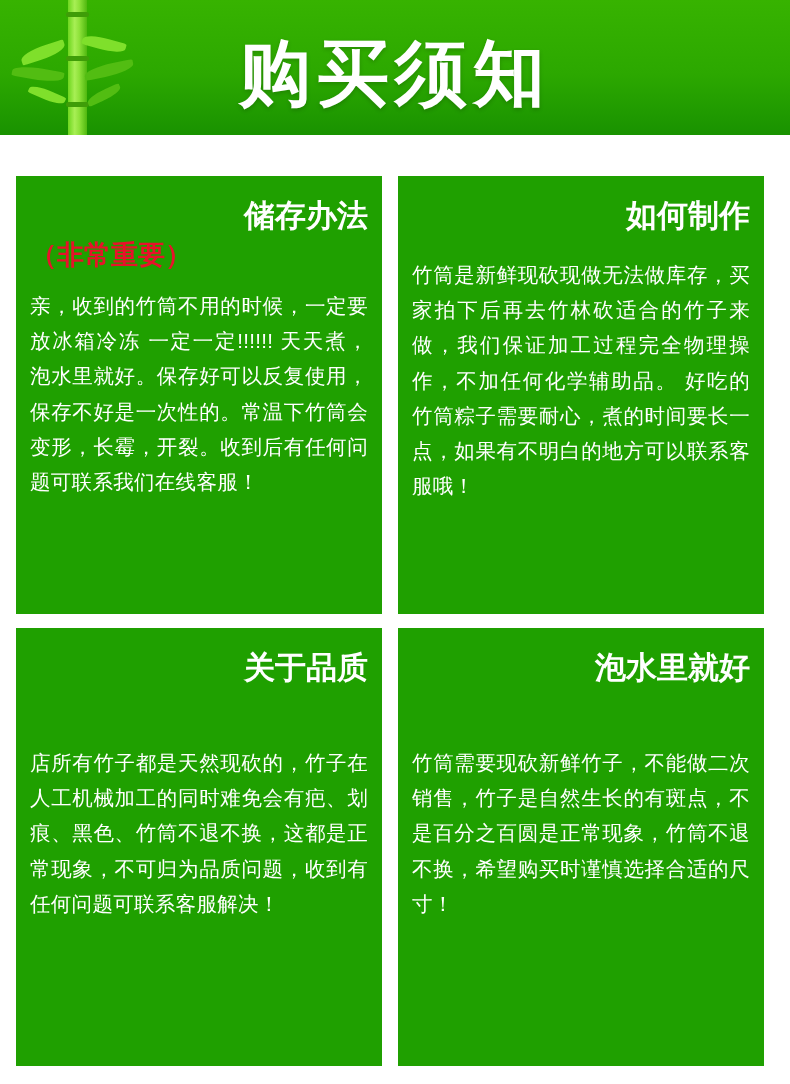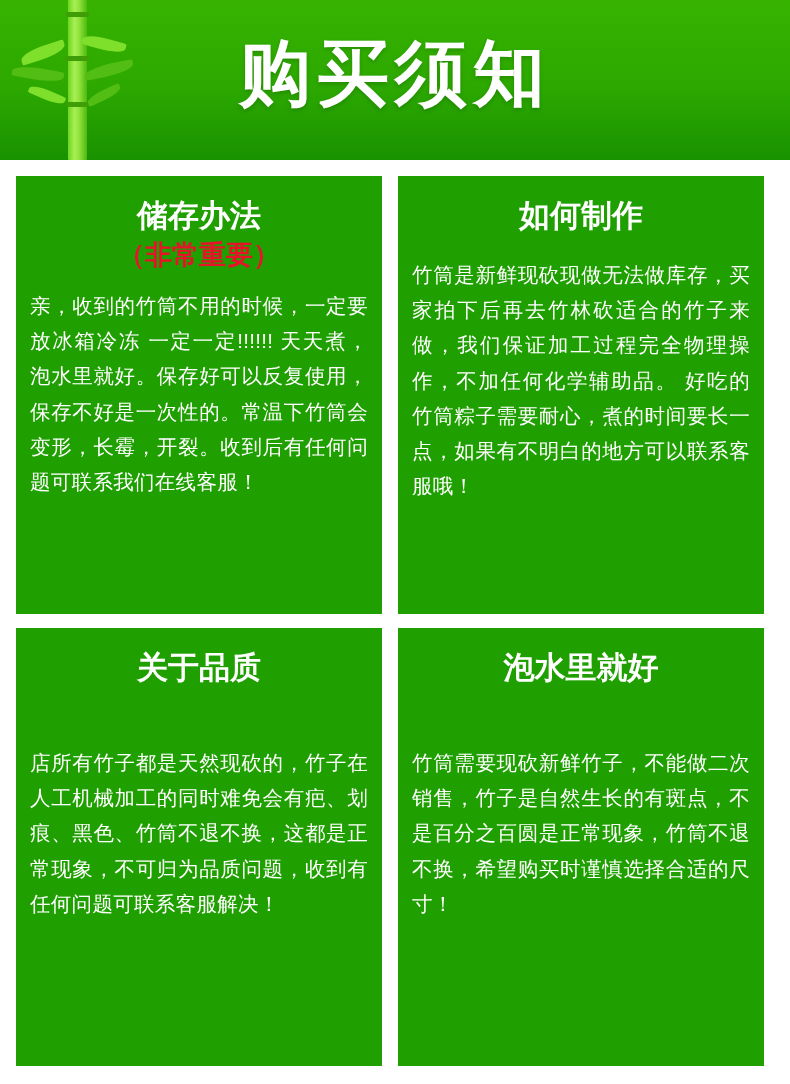--- a/index.html
+++ b/index.html
@@ -17,21 +17,21 @@
     position: relative;
     width: 790px;
     height: 1084px;
     background: #ffffff;
   }
 
   
   .header {
     position: relative;
     width: 790px;
-    height: 160px;
+    height: 135px;
     background: linear-gradient(to bottom, #37b300 0%, #2ca800 55%, #199200 100%);
     overflow: hidden;
   }
   .header-title {
     position: absolute;
     left: 0;
     right: 0;
     top: 26px;
     text-align: center;
     color: #ffffff;
@@ -87,30 +87,30 @@
     gap: 14px 16px;
   }
   .card {
     background: #1fa000;
     box-sizing: border-box;
     padding: 16px 14px 14px 14px;
     overflow: hidden;
     position: relative;
   }
   .card-title {
-    text-align: center;
+    text-align: right;
     color: #ffffff;
     font-size: 31px;
     font-weight: bold;
     font-family: "DejaVu Sans", "Liberation Sans", sans-serif;
     line-height: 1.25;
     margin-top: 4px;
   }
   .card-subtitle {
-    text-align: center;
+    text-align: left;
     color: #e8122a;
     font-size: 27px;
     font-weight: bold;
     font-family: "DejaVu Sans", "Liberation Sans", sans-serif;
     line-height: 1.3;
     margin-top: 2px;
   }
   .card-body {
     color: #ffffff;
     font-size: 20.5px;

